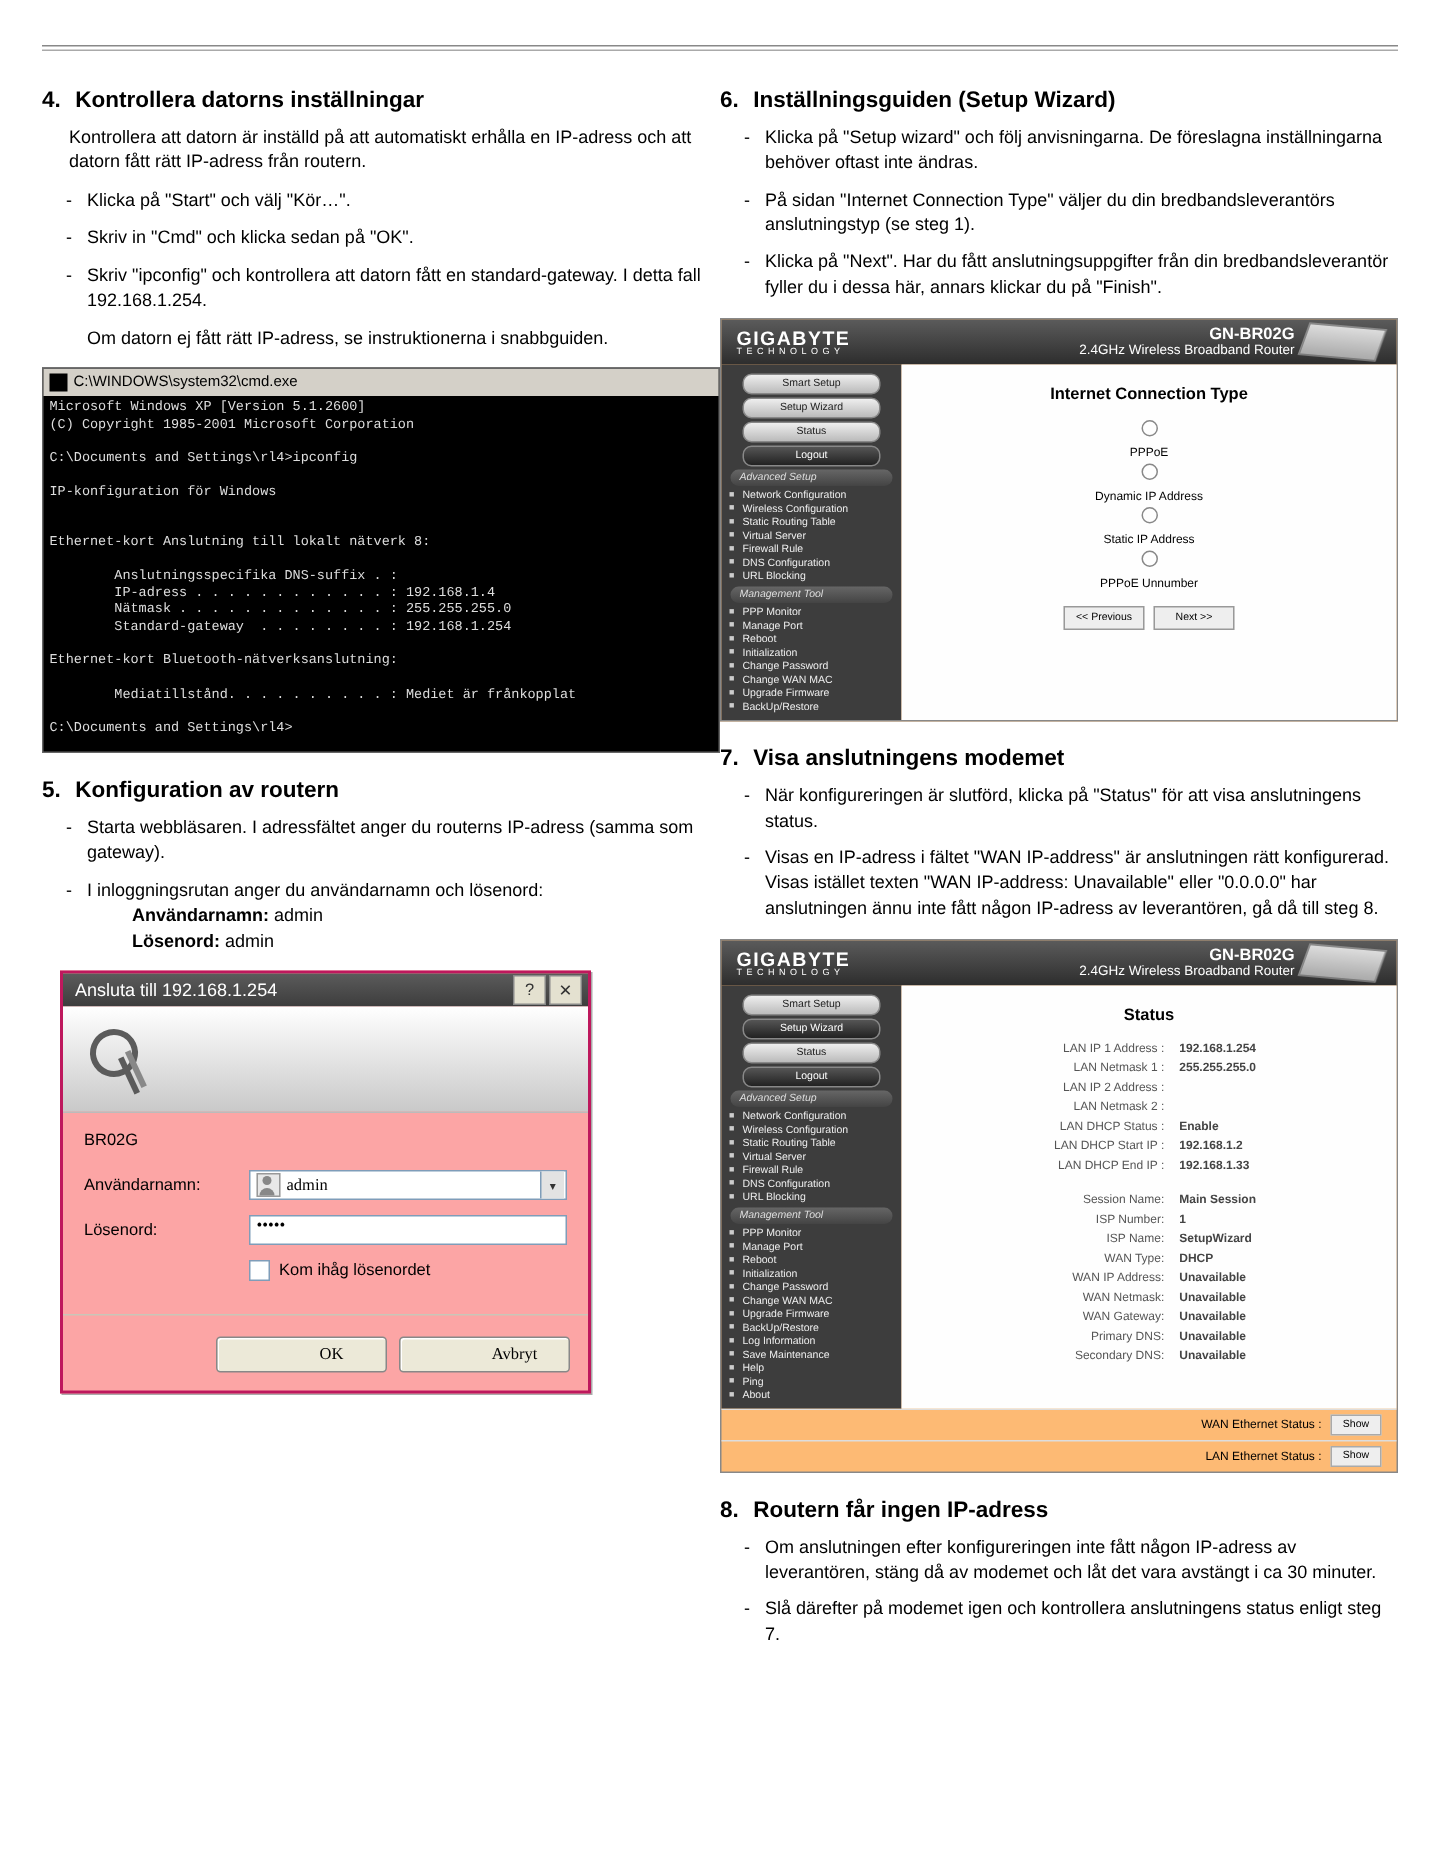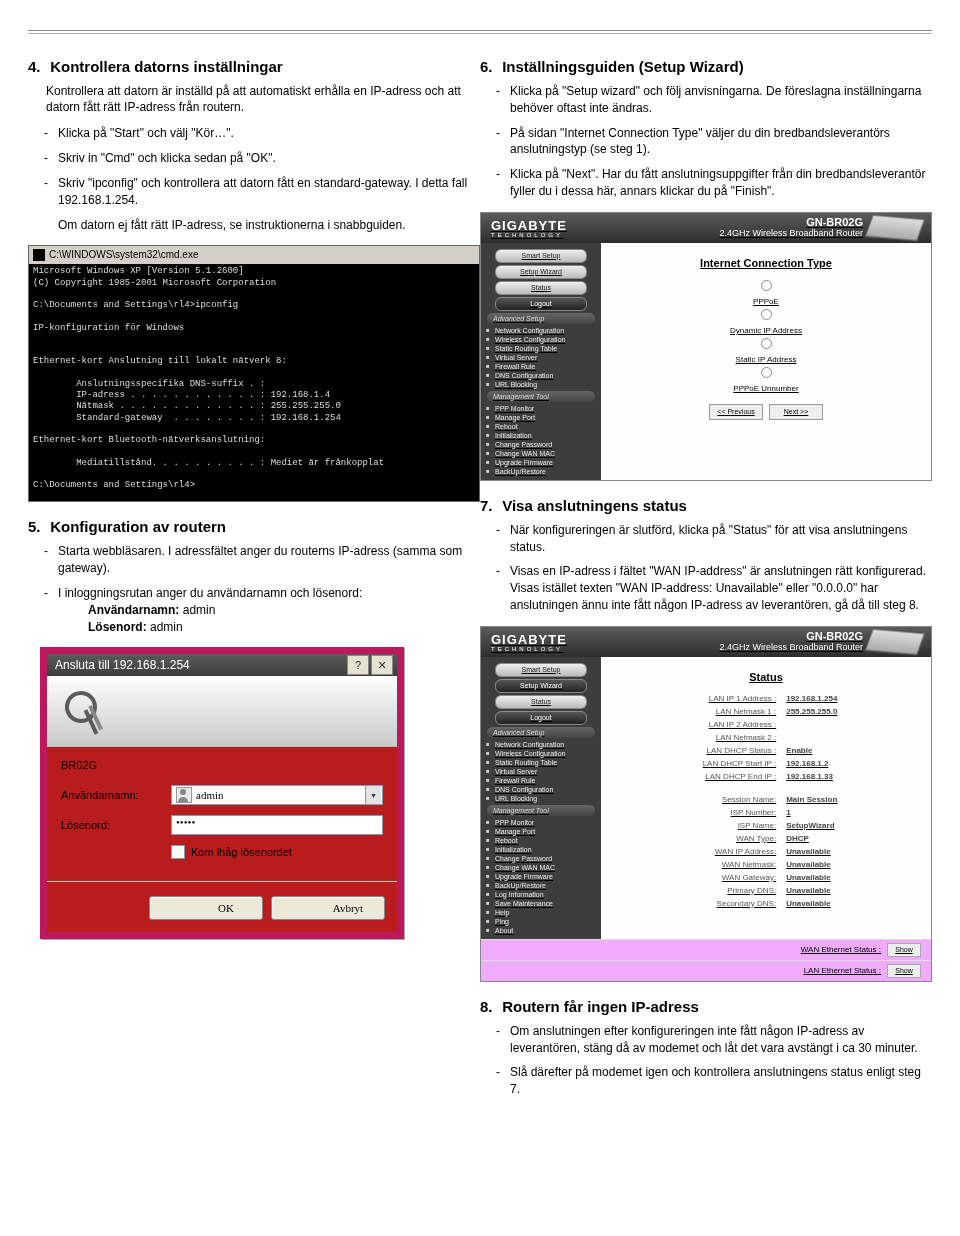--- a/index.html
+++ b/index.html
@@ -22,21 +22,21 @@
   ul.dash > li { position: relative; padding-left: 30px; margin-bottom: 8px; line-height: 1.4; }
   ul.dash > li::before { content: "-"; position: absolute; left: 16px; }
 
   
   .cmd-window { background:#000; color:#ddd; font-family: 'Courier New', monospace; font-size: 9px; line-height: 1.25; margin: 8px 0 16px 0; border: 1px solid #666; }
   .cmd-titlebar { background:#d4d0c8; color:#000; font-family: 'Tahoma', sans-serif; font-size: 10px; display:flex; align-items:center; padding:1px 4px; height: 16px; }
   .cmd-titlebar .cmd-ico { width:12px; height:12px; background:#000; margin-right:4px; display:inline-block; }
   .cmd-body { padding: 2px 4px 10px 4px; white-space: pre; overflow: hidden; }
 
   
-  .dlg { background:#b91c1c; border:7px solid #be185d; width: 350px; margin: 10px 0 10px 12px; font-family: Tahoma, sans-serif; font-size: 11px; box-shadow: 1px 1px 0 #aaa; }
+  .dlg { background:#fca5a5; border:2px solid #be185d; width: 350px; margin: 10px 0 10px 12px; font-family: Tahoma, sans-serif; font-size: 11px; box-shadow: 1px 1px 0 #aaa; }
   .dlg-titlebar { background: linear-gradient(#5b5b5b,#3d3d3d); color:#fff; height:22px; display:flex; align-items:center; justify-content:space-between; padding:0 4px 0 8px; font-size:12px; }
   .dlg-titlebar .win-btns { display:flex; gap:2px; }
   .dlg-titlebar .win-btn { width:20px; height:18px; background:#e4e1d0; color:#333; border:1px solid #888; display:flex; align-items:center; justify-content:center; font-size:11px; font-family: Arial; }
   .dlg-banner { height:70px; background: linear-gradient(#fff,#c9c9c9); display:flex; align-items:center; padding-left:14px; border-bottom:1px solid #bbb; }
   .dlg-banner .keys { width:48px; height:48px; position:relative; }
   .dlg-banner .keys::before { content:""; position:absolute; width:24px;height:24px;border:4px solid #5b5b5b;border-radius:50%; top:4px; left:4px; transform:rotate(-25deg); }
   .dlg-banner .keys::after { content:""; position:absolute; width:4px; height:26px; background:#5b5b5b; top:22px; left:28px; transform:rotate(-25deg); box-shadow: 6px -2px 0 #888; }
   .dlg-body { padding: 12px 14px 8px 14px; }
   .dlg-row { display:flex; align-items:center; margin-bottom:10px; }
   .dlg-row label { width:110px; }
@@ -47,21 +47,21 @@
   .dlg-input.combo .avatar { width:14px;height:14px; background:#e8e8e8; border:1px solid #999; margin-right:4px; position:relative; }
   .dlg-input.combo .avatar::before{content:"";position:absolute;width:6px;height:6px;border-radius:50%;background:#888;top:1px;left:3px;}
   .dlg-input.combo .avatar::after{content:"";position:absolute;width:10px;height:5px;border-radius:5px 5px 0 0;background:#888;bottom:0;left:1px;}
   .dlg-chk { display:flex; align-items:center; gap:6px; margin:6px 0 8px 110px; }
   .dlg-chk .box { width:12px; height:12px; border:1px solid #7f9db9; background:#fff; }
   .dlg-hr { border:0; border-top:1px solid #c9c6b8; margin: 6px 0; }
   .dlg-btns { display:flex; justify-content:flex-end; gap:8px; padding: 8px 12px 12px; }
   .dlg-btn { min-width:72px; height:22px; background:#ece9d8; border:1px solid #888; border-radius:3px; font-family: Tahoma; font-size:11px; display:flex; align-items:center; justify-content:center; box-shadow: inset 1px 1px 0 #fff; padding-left: 40px; }
 
   
-  .router { background:#f0abfc; border:1px solid #888; font-family: Arial; font-size:9px; margin: 6px 0 16px 0; text-decoration: underline; }
+  .router { background:#fdba74; border:1px solid #888; font-family: Arial; font-size:9px; margin: 6px 0 16px 0; }
   .router-top { background: linear-gradient(#5b5b5b,#2d2d2d); color:#fff; height:30px; display:flex; align-items:center; justify-content:space-between; padding:0 10px; font-size:11px; }
   .router-top .brand { font-weight:bold; letter-spacing:1px; font-size:13px; }
   .router-top .brand .sub { font-size:6px; letter-spacing:3px; display:block; font-weight:normal; margin-top:-1px; }
   .router-top .model { font-size:9px; text-align:right; line-height:1.1; }
   .router-top .model .big { font-weight:bold; font-size:11px; }
   .router-top .dev { width:50px; height:20px; background:linear-gradient(#ddd,#aaa); transform:skew(-20deg,5deg) rotateX(10deg); border:1px solid #888; }
   .router-main { display:flex; min-height:130px; }
   .r-side { width:120px; background:#3d3d3d; padding:4px 0; }
   .r-pill { background:linear-gradient(#eee,#bbb); margin:2px auto; width:90px; height:12px; border-radius:6px; border:1px solid #888; text-align:center; font-size:7px; line-height:12px; color:#222; }
   .r-pill.dark { background:linear-gradient(#555,#222); color:#fff; }
@@ -268,21 +268,21 @@
           <div class="r-nav-btns">
             <div class="r-nav-btn" data-name="prev-button">&lt;&lt; Previous</div>
             <div class="r-nav-btn" data-name="next-button">Next &gt;&gt;</div>
           </div>
         </div>
       </div>
     </div>
 
     <h3 class="sec-title" data-name="section-7-heading">
       <span class="num" data-name="section-7-number">7.</span>
-      <span data-name="section-7-title">Visa anslutningens status</span>
+      <span data-name="section-7-title">Visa anslutningens modemet</span>
     </h3>
     <ul class="dash" data-name="section-7-list">
       <li data-name="sec7-item-1"><span>När konfigureringen är slutförd, klicka på "Status" för att visa anslutningens status.</span></li>
       <li data-name="sec7-item-2"><span>Visas en IP-adress i fältet "WAN IP-address" är anslutningen rätt konfigurerad. Visas istället texten "WAN IP-address: Unavailable" eller "0.0.0.0" har anslutningen ännu inte fått någon IP-adress av leverantören, gå då till steg 8.</span></li>
     </ul>
 
     <div class="router" data-name="router-status-screenshot">
       <div class="router-top" data-name="router-topbar-2">
         <div class="brand" data-name="router-brand-2">
           <span>GIGABYTE</span>

